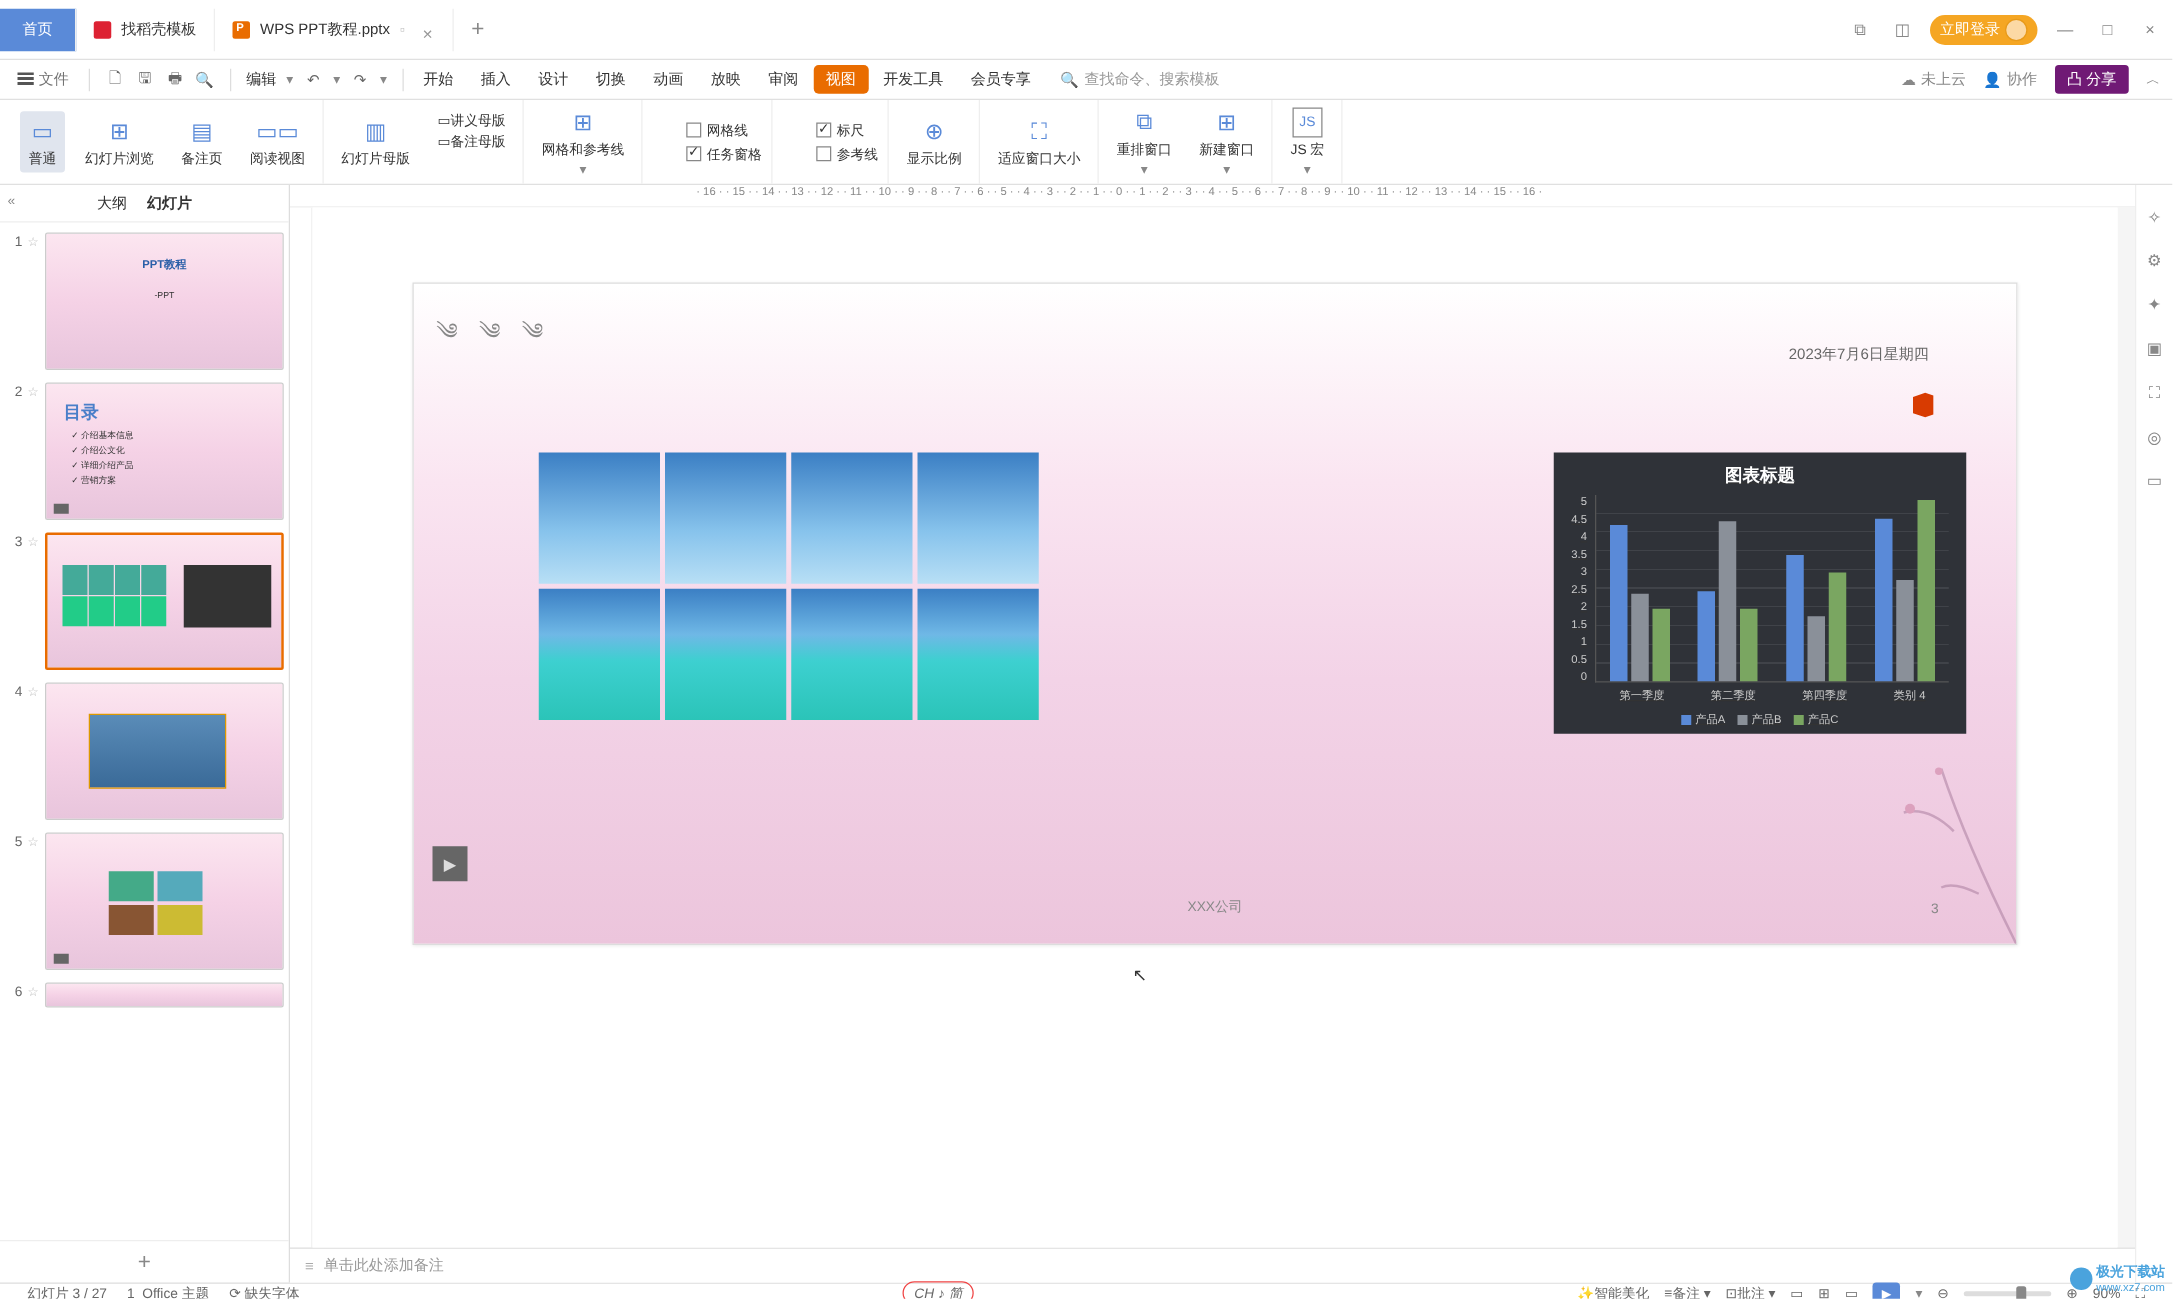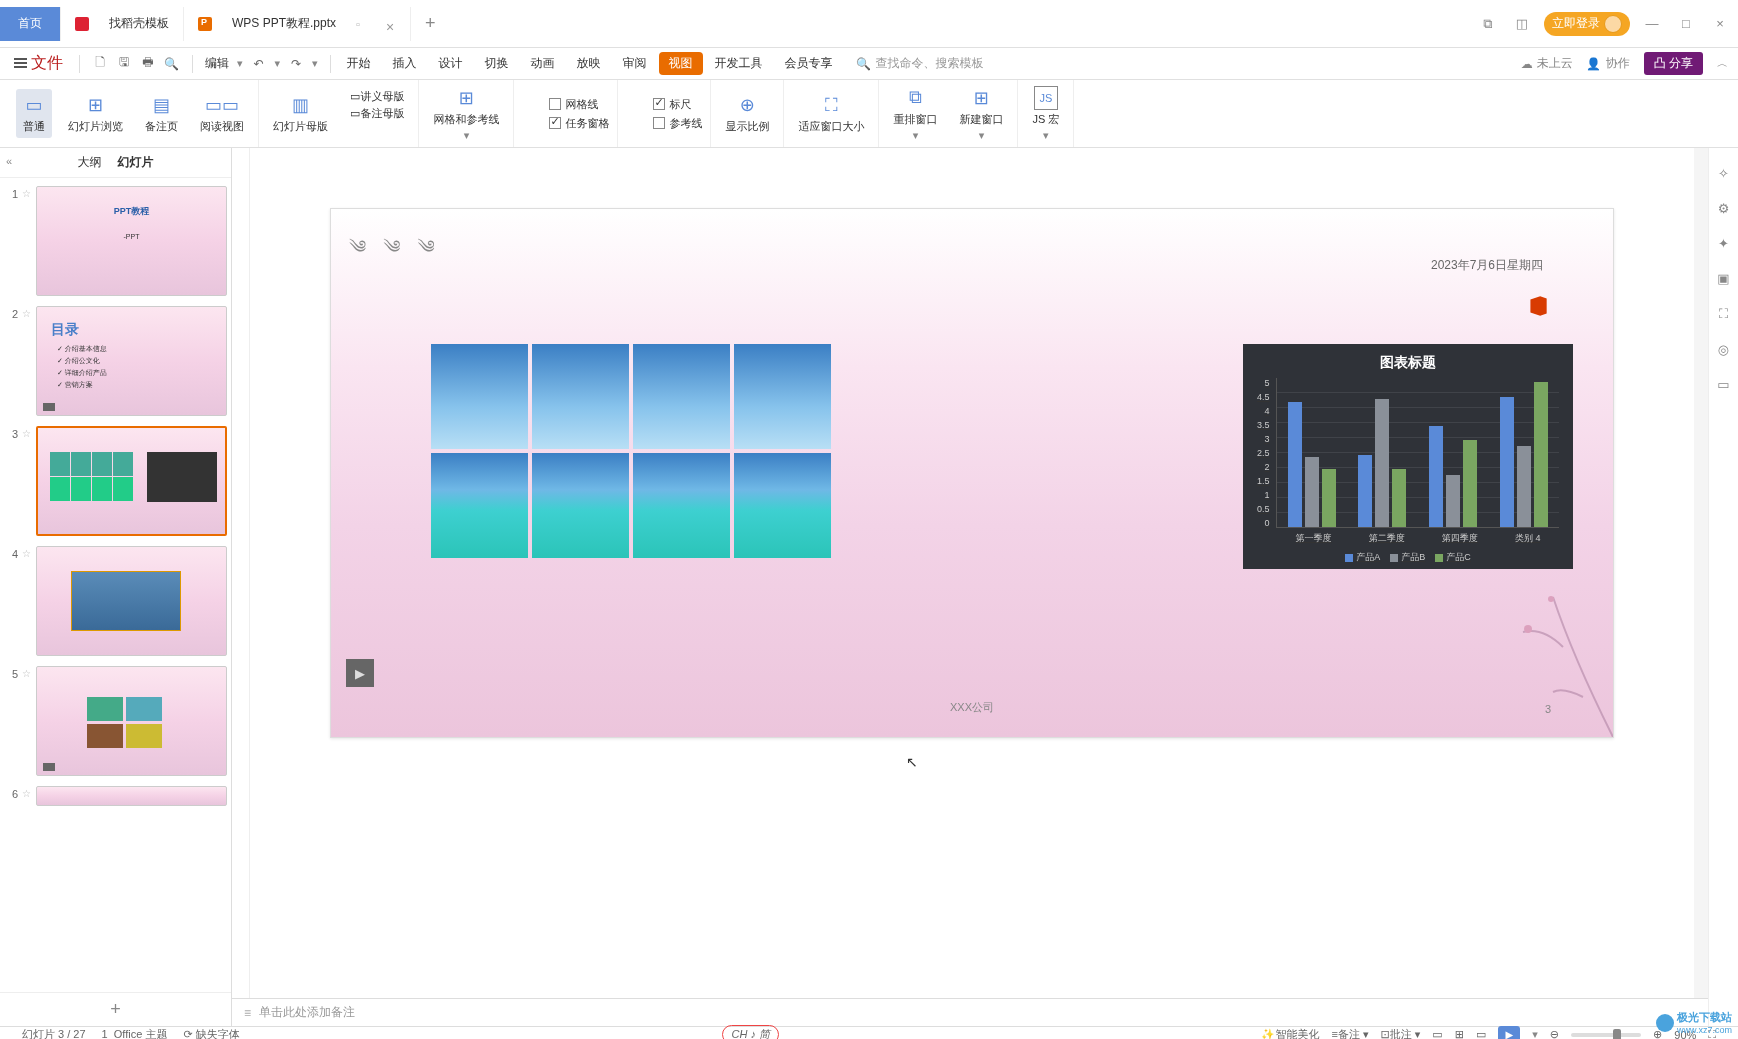--- a/index.html
+++ b/index.html
@@ -2,36 +2,36 @@
 <html><head>
 <meta charset="utf-8">
 <style>
 * { margin: 0; padding: 0; box-sizing: border-box; font-family: "Microsoft YaHei", sans-serif; }
 body { width: 1738px; height: 1039px; background: #fff; font-size: 13px; color: #333; overflow: hidden; position: relative; }
 
 
 .titlebar { height: 48px; background: #fff; display: flex; align-items: center; border-bottom: 1px solid #e0e0e0; }
 .tab { padding: 0 14px; height: 34px; display: flex; align-items: center; gap: 6px; font-size: 12px; border-right: 1px solid #eee; }
 .tab.home { background: #5a8ad8; color: #fff; padding: 0 18px; }
-.tab.doc { gap: 20px; }
+.tab.doc { gap: 8px; }
 .tab .icon { width: 14px; height: 14px; display: inline-block; }
 .tab .icon.d { background: #d23; border-radius: 2px; }
 .tab .icon.p { background: #e96c00; border-radius: 2px; position: relative; }
 .tab .icon.p::after { content:"P"; color:#fff; font-size:9px; font-weight:bold; position:absolute; left:3px; top:0; }
 .tab .close-icon { width:10px; height:10px; color:#999; font-size:14px; margin-left:6px; }
 .tab-add { padding: 0 14px; font-size: 18px; color: #888; }
 .titlebar-right { margin-left: auto; display: flex; align-items: center; gap: 10px; padding-right: 6px; }
 .login-btn { background: #f5a623; color: #fff; padding: 3px 8px; border-radius: 12px; font-size: 12px; display: flex; align-items: center; gap:4px; }
 .login-btn .avatar { width:18px; height:18px; border-radius:50%; background:#fcd9a5; border:1px solid #e89a1a; }
 .win-btn { width: 24px; text-align: center; color: #888; font-size: 13px; }
 
 
 .menubar { height: 32px; display: flex; align-items: center; padding: 0 10px; gap: 2px; border-bottom: 1px solid #e0e0e0; font-size: 12px; }
 .menu-left { display:flex; align-items:center; gap:8px; }
-.file-btn { color:#b91c1c; font-size:16px; padding:0 4px; display:flex; align-items:center; gap:4px; }
+.file-btn { color:#737373; font-size:12px; padding:0 4px; display:flex; align-items:center; gap:4px; }
 .hamburger { width:13px; height:11px; background: linear-gradient(#555 2px, transparent 2px, transparent 4px, #555 4px, #555 6px, transparent 6px, transparent 8px, #555 8px, #555 10px, transparent 10px); display:inline-block; }
 .tb-icon { width:16px; height:16px; color:#666; display:flex; align-items:center; justify-content:center; }
 .menu-divider { width:1px; height:18px; background:#ddd; margin:0 4px; }
 .menutab { padding: 6px 10px; }
 .menutab.active { background:#e96c00; color:#fff; border-radius:4px; padding:3px 10px; }
 .search-box { margin-left: 12px; color:#999; font-size:12px; display:flex; align-items:center; gap:4px; }
 .menubar-right { margin-left:auto; display:flex; align-items:center; gap:14px; }
 .cloud-btn { color:#888; font-size:12px; display:flex; align-items:center; gap:4px; }
 .share-btn { background:#701a75; color:#fff; padding:3px 10px; border-radius:3px; font-size:12px; }
 .chevron { font-size:11px; color:#888; }
@@ -366,20 +366,23 @@
       <div class="thumb-row">
         <span class="thumb-num">6</span>
         <span class="thumb-star">☆</span>
         <div class="thumb" style="height:20px"></div>
       </div>
     </div>
     <div class="add-slide">+</div>
   </div>
 
   <div class="canvas-area">
+    <div class="ruler-h">
+      <div class="ruler-marks">· 16 · · 15 · · 14 · · 13 · · 12 · · 11 · · 10 · · 9 · · 8 · · 7 · · 6 · · 5 · · 4 · · 3 · · 2 · · 1 · · 0 · · 1 · · 2 · · 3 · · 4 · · 5 · · 6 · · 7 · · 8 · · 9 · · 10 · · 11 · · 12 · · 13 · · 14 · · 15 · · 16 ·</div>
+    </div>
     <div class="canvas-wrap">
       <div class="ruler-v"></div>
       <div class="slide-viewport">
         <div class="slide">
           <div class="birds">༄ ༄ ༄</div>
           <div class="slide-date">2023年7月6日星期四</div>
           <svg class="office-logo" viewBox="0 0 24 24">
               <path fill="#d83b01" d="M14 3l6 2v14l-6 2-9-3V6l9-3v16l-3-1V5"></path>
             </svg>
           <div class="image-grid">

